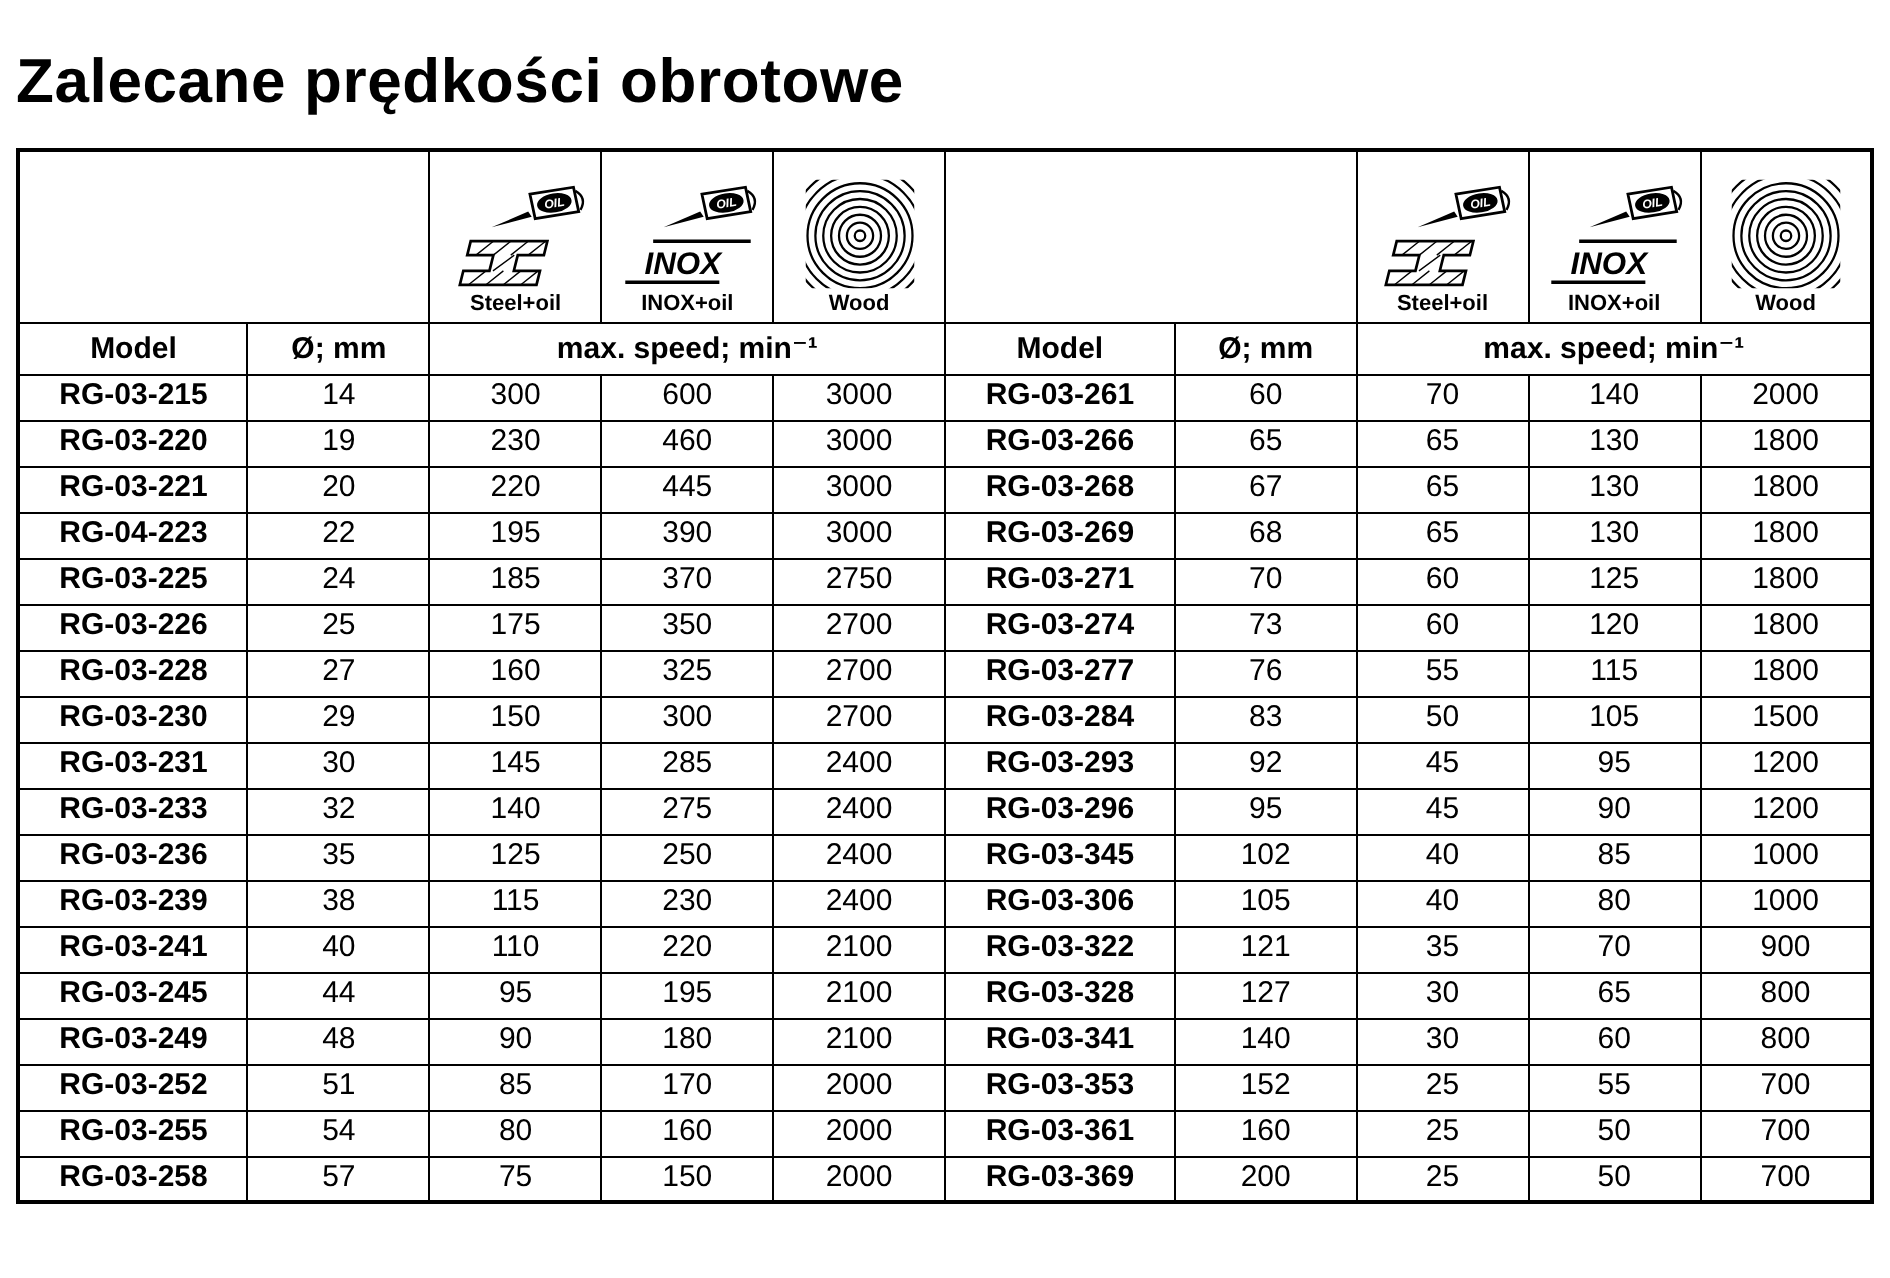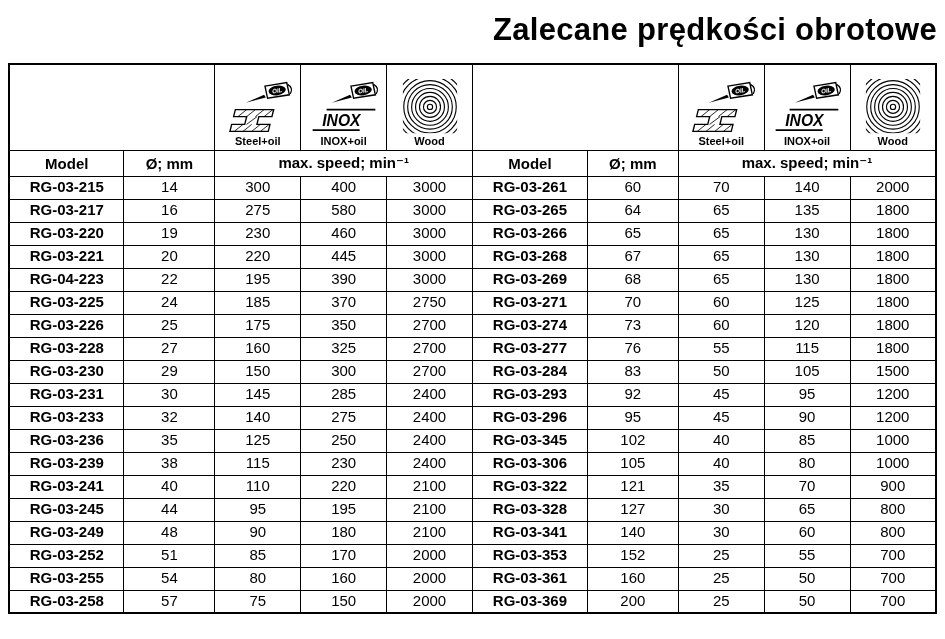--- a/index.html
+++ b/index.html
@@ -10,25 +10,25 @@
     color: #000;
   }
   .page {
     width: 945px;
     height: 639px;
     background: #fff;
     padding: 6px 8px 6px 8px;
     overflow: hidden;
   }
   .page-title {
-    text-align: right;
+    text-align: left;
     font-size: 31px;
     font-weight: bold;
     letter-spacing: 0.3px;
-    margin: 6px 0 15px 0;
+    margin: 17px 0 15px 0;
   }
   table.speed-table {
     width: 929px;
     border-collapse: collapse;
     table-layout: fixed;
     border: 2px solid #000;
   }
   .speed-table th, .speed-table td {
     border: 1px solid #000;
     text-align: center;
@@ -222,39 +222,27 @@
         <th>Model</th>
         <th>Ø; mm</th>
         <th colspan="3">max. speed; min⁻¹</th>
       </tr>
     </thead>
     <tbody id="speed-table-body">
         <tr>
           <td class="model-cell">RG-03-215</td>
           <td>14</td>
           <td>300</td>
-          <td>400</td>
+          <td>600</td>
           <td>3000</td>
           <td class="model-cell">RG-03-261</td>
           <td>60</td>
           <td>70</td>
           <td>140</td>
           <td>2000</td>
-        </tr>
-        <tr>
-          <td class="model-cell">RG-03-217</td>
-          <td>16</td>
-          <td>275</td>
-          <td>580</td>
-          <td>3000</td>
-          <td class="model-cell">RG-03-265</td>
-          <td>64</td>
-          <td>65</td>
-          <td>135</td>
-          <td>1800</td>
         </tr>
         <tr>
           <td class="model-cell">RG-03-220</td>
           <td>19</td>
           <td>230</td>
           <td>460</td>
           <td>3000</td>
           <td class="model-cell">RG-03-266</td>
           <td>65</td>
           <td>65</td>

